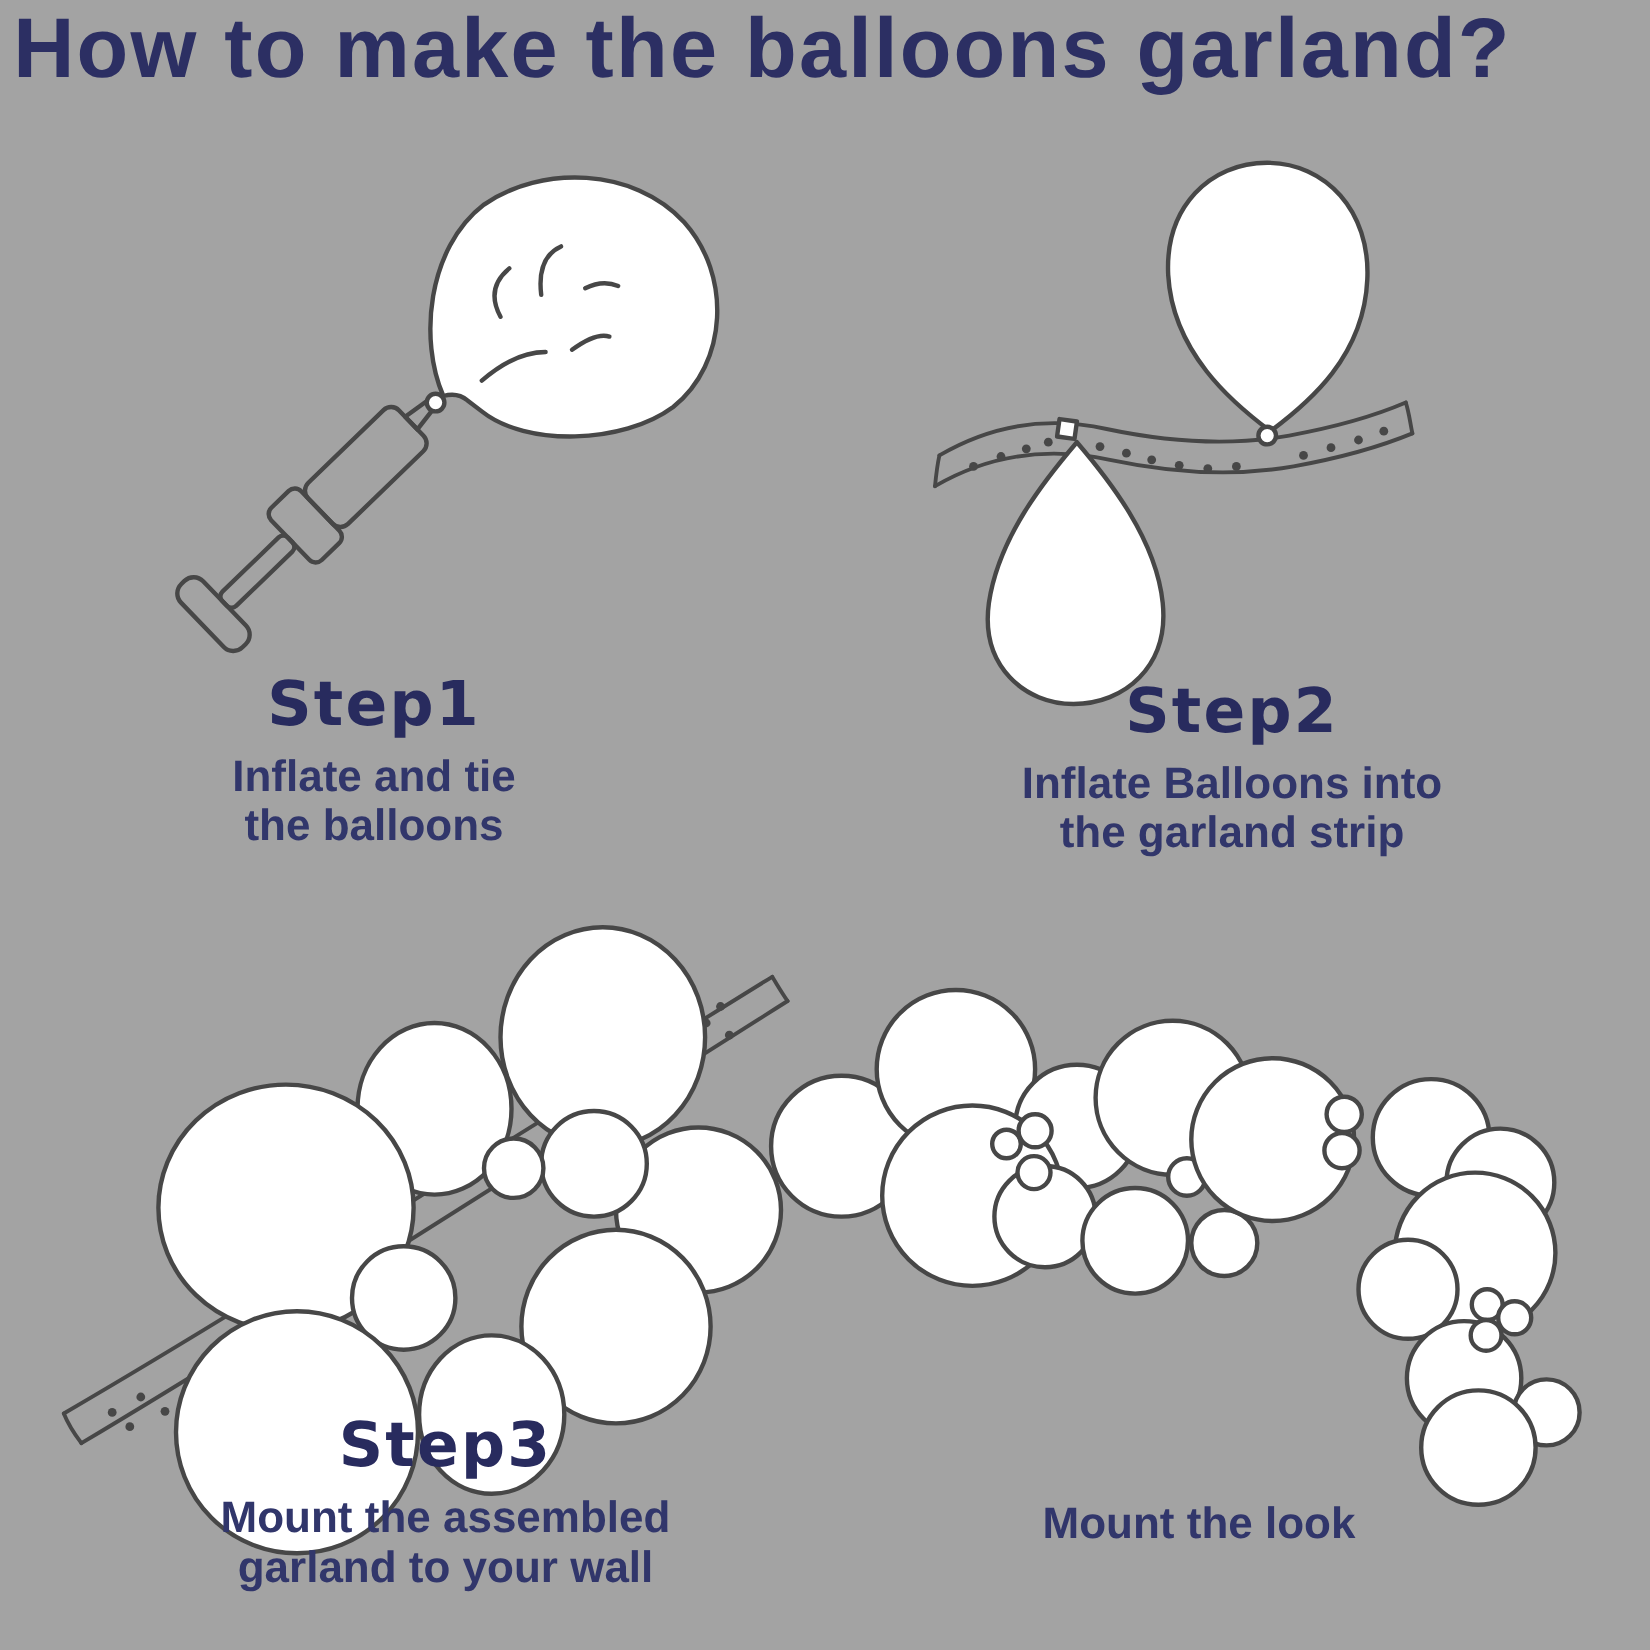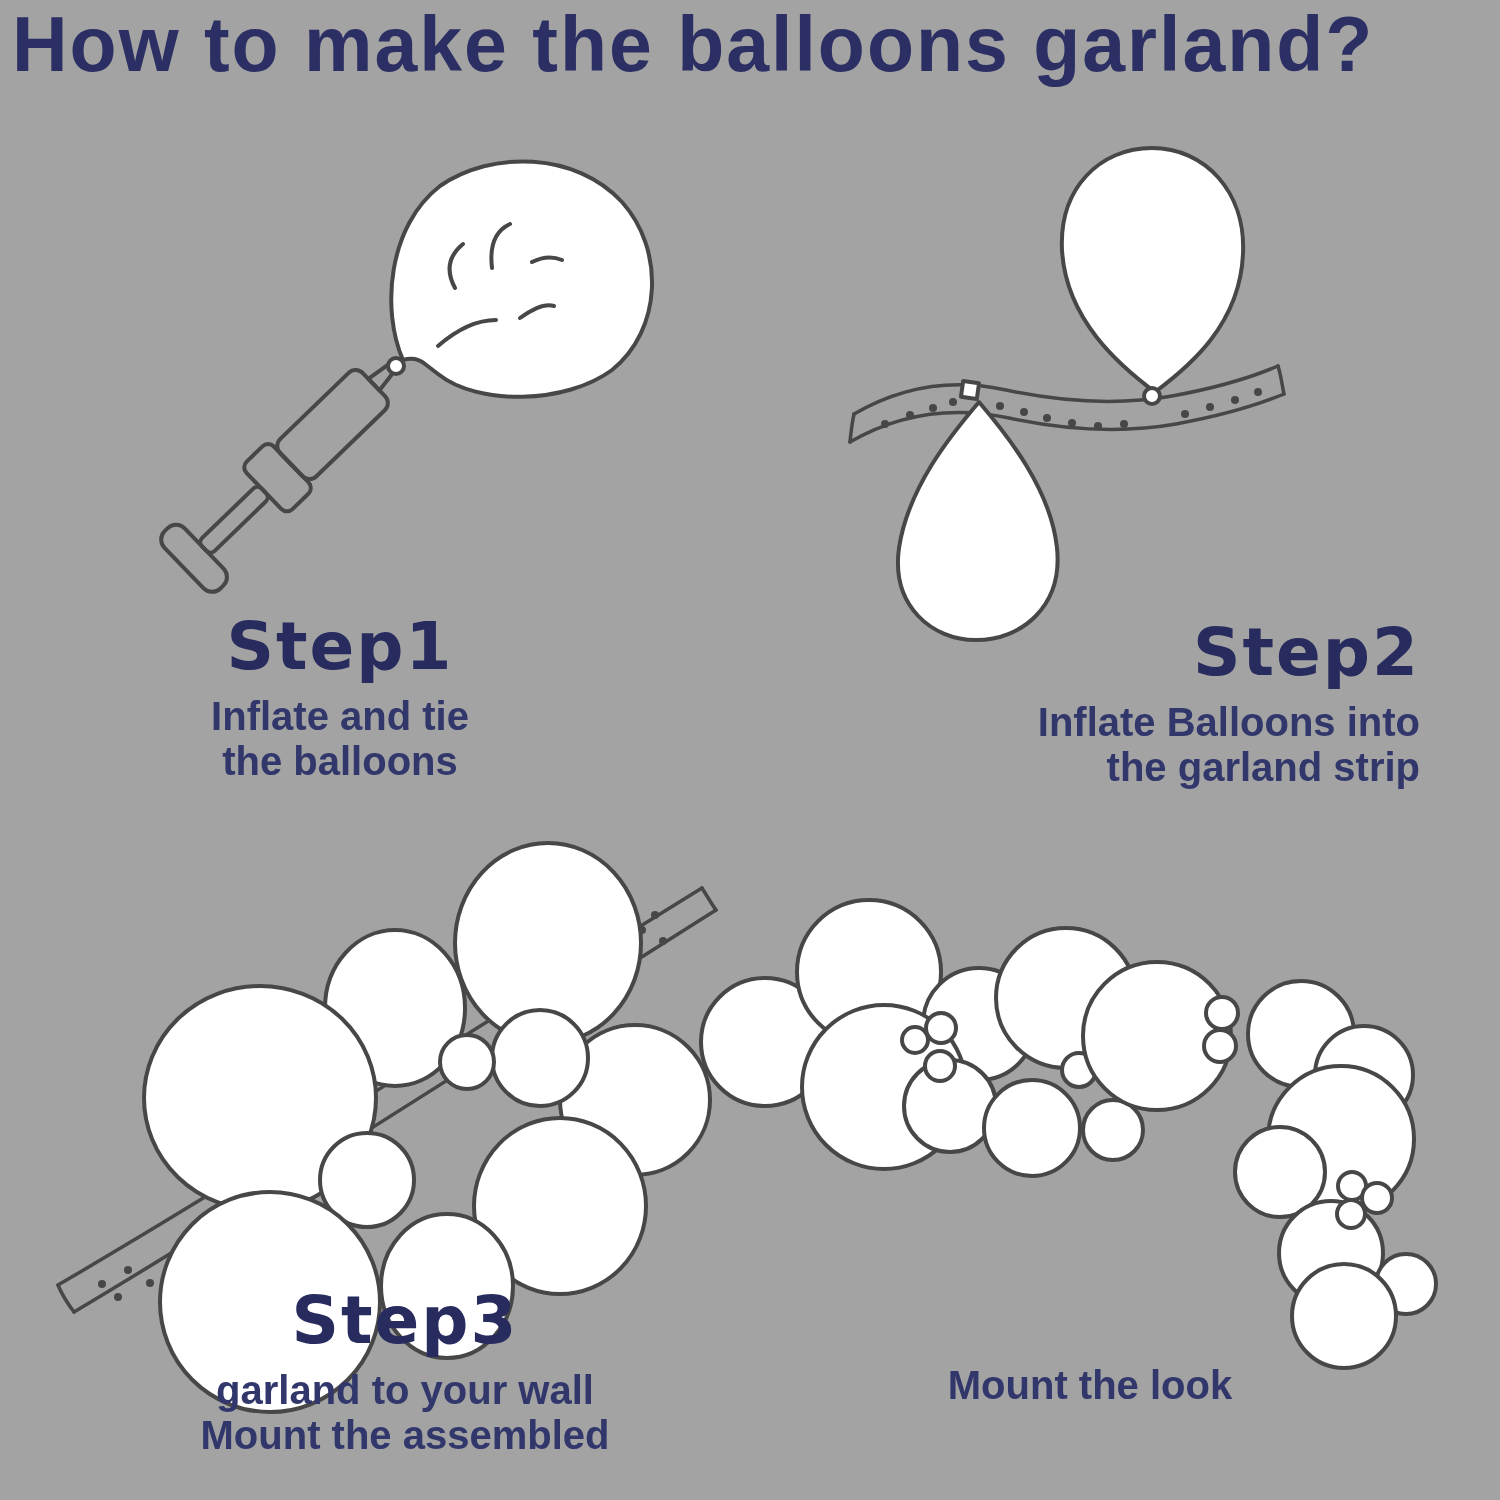--- a/index.html
+++ b/index.html
@@ -25,35 +25,35 @@
     left:0;top:0;
     width:1500px;height:1500px;
   }
   .step-text{
     position:absolute;
     text-align:center;
     color:#2c2f63;
   }
   .step-label{
     font-family:"DejaVu Sans", sans-serif;
-    font-size:66px;
+    font-size:56px;
     font-weight:bold;
     letter-spacing:2px;
     line-height:1.05;
     color:#282b5e;
   }
   .step-desc{
     margin-top:13px;
     font-size:40px;
     font-weight:bold;
     line-height:1.12;
     color:#31366b;
   }
   .s1{left:80px;  top:612px;  width:520px;}
-  .s2{left:820px; top:618px;  width:600px;text-align:right;}
+  .s2{left:820px; top:618px;  width:600px;}
   .s3{left:140px; top:1286px; width:530px;}
   .s4{left:820px; top:1350px; width:540px;}
 
   
   .ln{fill:none;stroke:#474747;stroke-width:4;stroke-linecap:round;stroke-linejoin:round;}
   .bl{fill:#ffffff;stroke:#474747;stroke-width:4;stroke-linejoin:round;}
   .dot{fill:#474747;stroke:none;}
   .thin{stroke-width:3.5;}
 </style>
 </head>
@@ -217,22 +217,22 @@
     <div class="step-label">Step2</div>
     <div class="step-desc">
       <div>Inflate Balloons into</div>
       <div>the garland strip</div>
     </div>
   </div>
 
   <div class="step-text s3">
     <div class="step-label">Step3</div>
     <div class="step-desc">
+      <div>Mount the assembled</div>
       <div>garland to your wall</div>
-      <div>Mount the assembled</div>
     </div>
   </div>
 
   <div class="step-text s4">
     <div class="step-desc">
       <div>Mount the look</div>
     </div>
   </div>
 
 </div>

